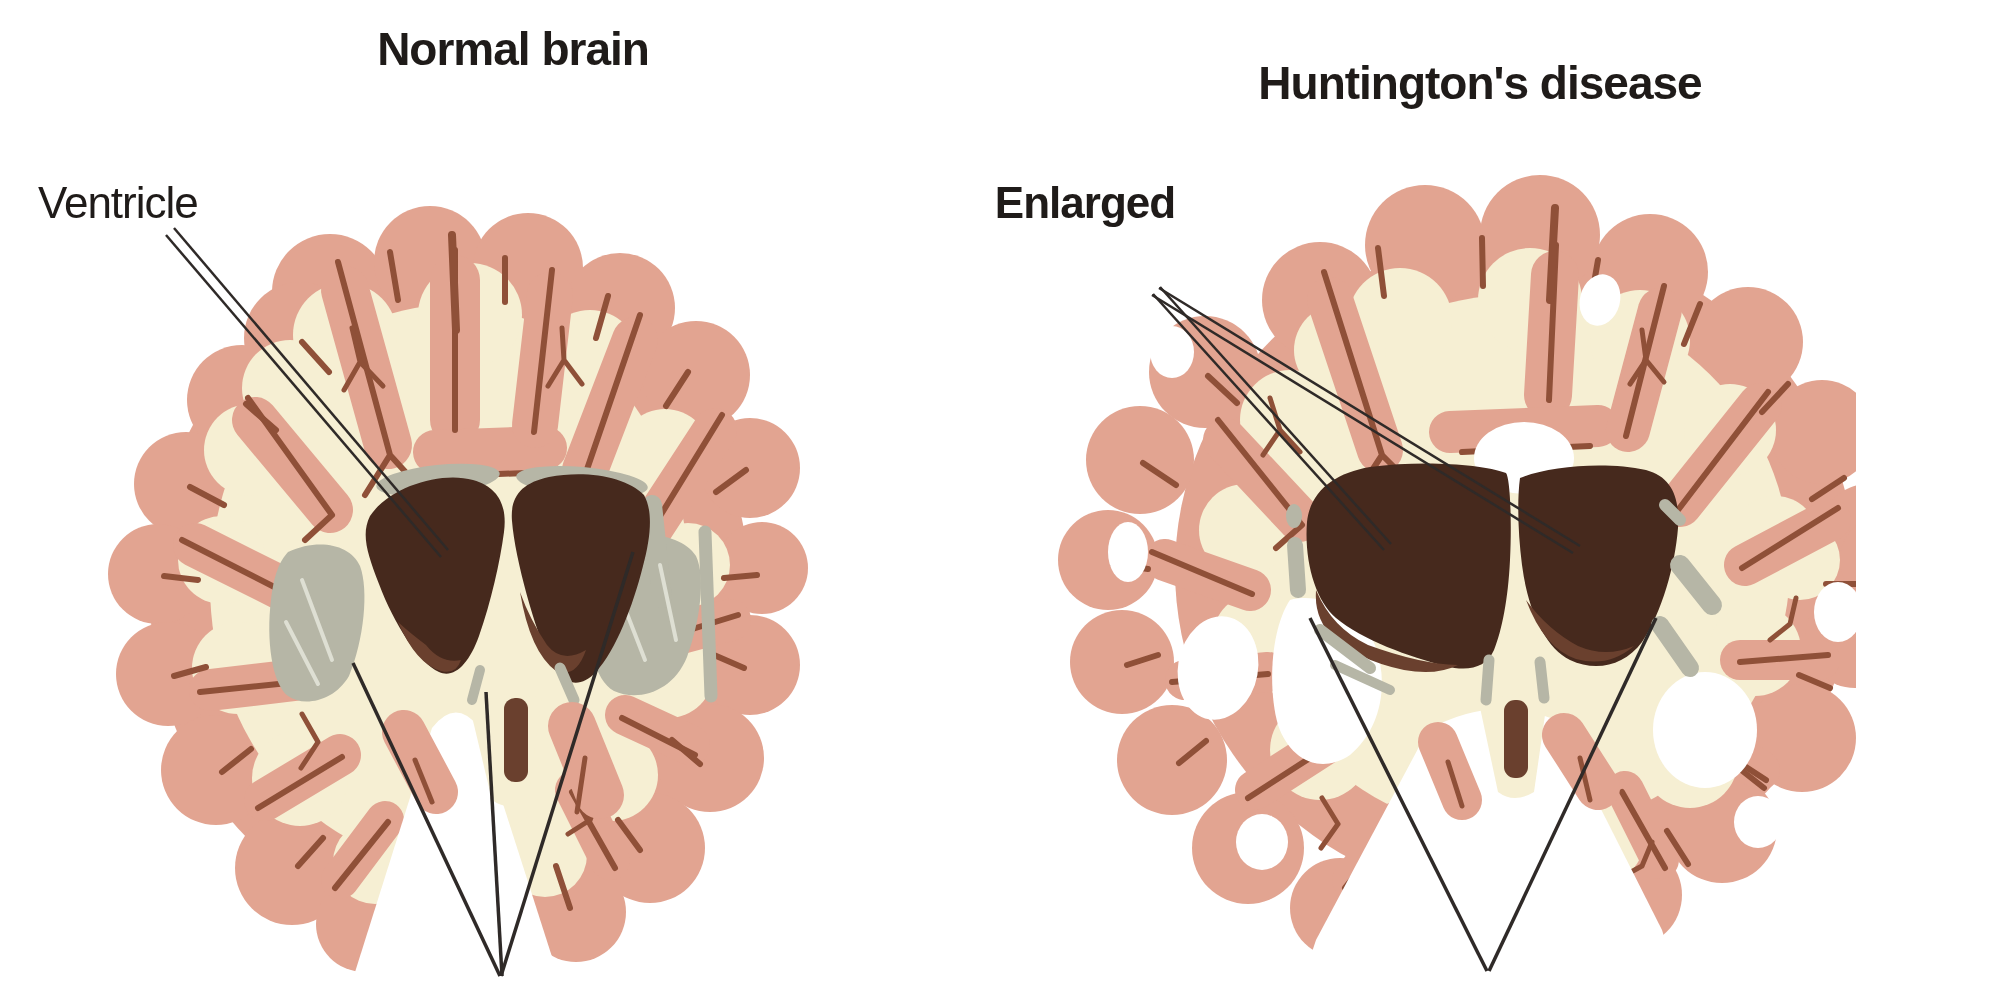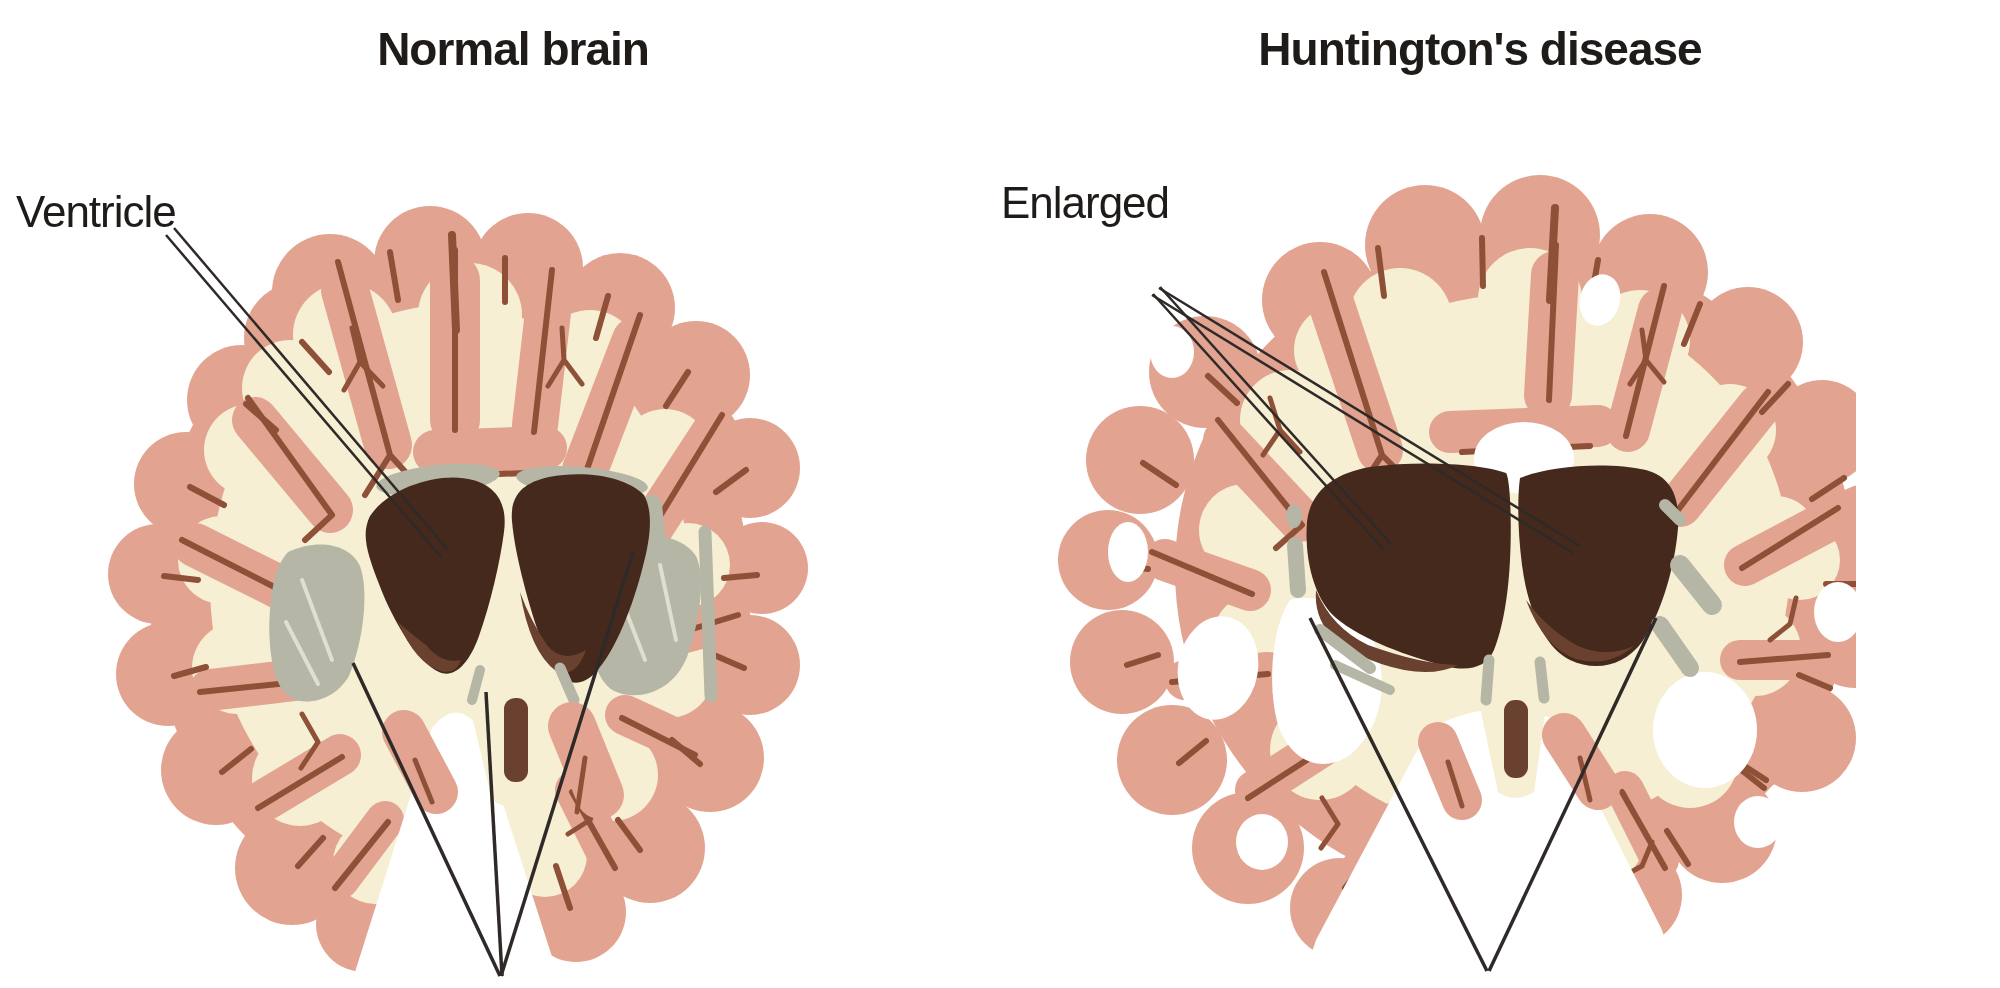--- a/index.html
+++ b/index.html
@@ -7,27 +7,27 @@
     position:relative;width:1856px;height:988px;overflow:hidden;
     background:var(--background,#fff);
     font-family:"Liberation Sans",sans-serif;
   }
   .stage svg{position:absolute;left:0;top:0;}
   .title{
     position:absolute;top:22px;font-size:46px;font-weight:700;
     letter-spacing:-1px;color:var(--text,#1f1b19);text-align:center;
   }
   .title-left{left:283px;width:460px;}
-  .title-right{left:1195px;width:570px;}
+  .title-right{left:1195px;width:570px;margin-top:34px;}
   .callout{
     position:absolute;font-size:44px;font-weight:400;
     letter-spacing:-1px;color:var(--text,#1f1b19);line-height:54px;
   }
-  .callout-ventricle{left:16px;top:176px;margin-top:9px;}
-  .callout-enlarged{left:930px;top:176px;width:310px;text-align:center;}
+  .callout-ventricle{left:38px;top:176px;}
+  .callout-enlarged{left:930px;top:176px;width:310px;text-align:center;font-weight:bold;}
 </style>
 </head>
 <body>
 
 <div class="stage">
 
   <svg width="2000" height="988" viewBox="0 0 2000 988">
 
     <g>
 

